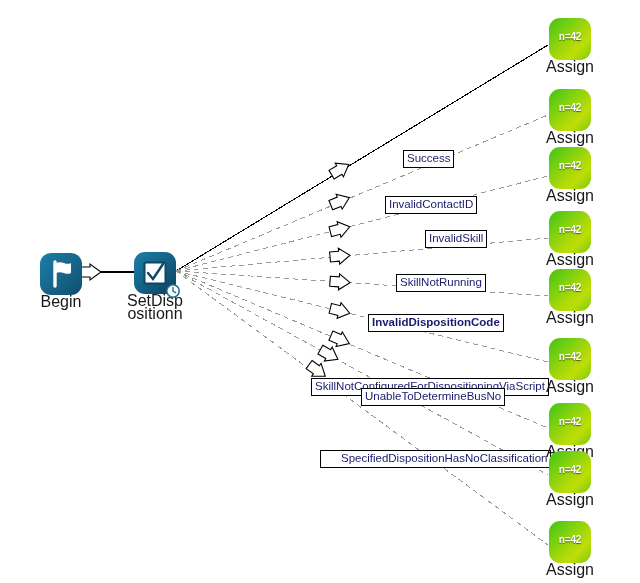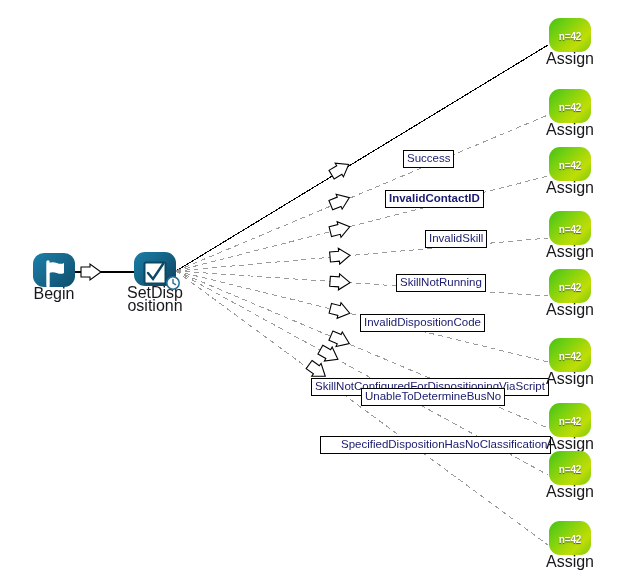--- a/index.html
+++ b/index.html
@@ -27,21 +27,21 @@
     height: 583px;
   }
   
   .node {
     position: absolute;
     width: 42px;
     text-align: center;
   }
   .node .chip {
     width: 42px;
-    height: 34px;
+    height: 42px;
     border-radius: 11px;
     position: relative;
     box-sizing: border-box;
   }
   .node .caption {
     font-size: 16px;
     line-height: 12.5px;
     color: #18181c;
     margin-top: 1px;
     width: 60px;
@@ -134,30 +134,30 @@
       <g transform="translate(330,355) rotate(29)">
         <path d="M -11,-5 L -2,-5 L -2,-8 L 9,0 L -2,8 L -2,5 L -11,5 Z" fill="#ffffff" stroke="#000000" stroke-width="1.1" stroke-linejoin="miter"></path>
       </g>
       <g transform="translate(318,371) rotate(36)">
         <path d="M -11,-5 L -2,-5 L -2,-8 L 9,0 L -2,8 L -2,5 L -11,5 Z" fill="#ffffff" stroke="#000000" stroke-width="1.1" stroke-linejoin="miter"></path>
       </g>
     </svg>
 
   <div id="labels">
       <div class="edge-label" style="left: 403px; top: 150px;">Success</div>
-      <div class="edge-label" style="left: 385px; top: 190px; font-weight: bold;">InvalidContactID</div>
+      <div class="edge-label" style="left: 385px; top: 196px;">InvalidContactID</div>
       <div class="edge-label" style="left: 400px; top: 230px; margin-left: 25px;">InvalidSkill</div>
       <div class="edge-label" style="left: 396px; top: 274px;">SkillNotRunning</div>
-      <div class="edge-label" style="left: 360px; top: 314px;">InvalidDispositionCode</div>
+      <div class="edge-label" style="left: 368px; top: 314px; font-weight: bold;">InvalidDispositionCode</div>
       <div class="edge-label" style="left: 311px; top: 378px;">SkillNotConfiguredForDispositioningViaScript</div>
       <div class="edge-label" style="left: 361px; top: 388px;">UnableToDetermineBusNo</div>
-      <div class="edge-label" style="left: 320px; top: 436px; padding-left: 20px;">SpecifiedDispositionHasNoClassification</div>
+      <div class="edge-label" style="left: 320px; top: 450px; padding-left: 20px;">SpecifiedDispositionHasNoClassification</div>
     </div>
   <div id="nodes">
-      <div class="node" style="left: 33px; top: 253px;">
+      <div class="node" style="left: 40px; top: 253px;">
         <div class="chip chip-teal">
           <svg class="flag-svg" width="42" height="42" viewBox="0 0 42 42">
             <path d="M15 9 L15 33" stroke="#ffffff" stroke-width="3.4" stroke-linecap="round" fill="none"></path>
             <path d="M16 10 C22 7 26 13 31 10 L31 20 C26 23 22 17 16 20 Z" fill="#ffffff"></path>
           </svg>
         </div>
         <div class="caption">Begin</div>
       </div>
       <div class="node" style="left: 134px; top: 252px;">
         <div class="chip chip-teal2">

